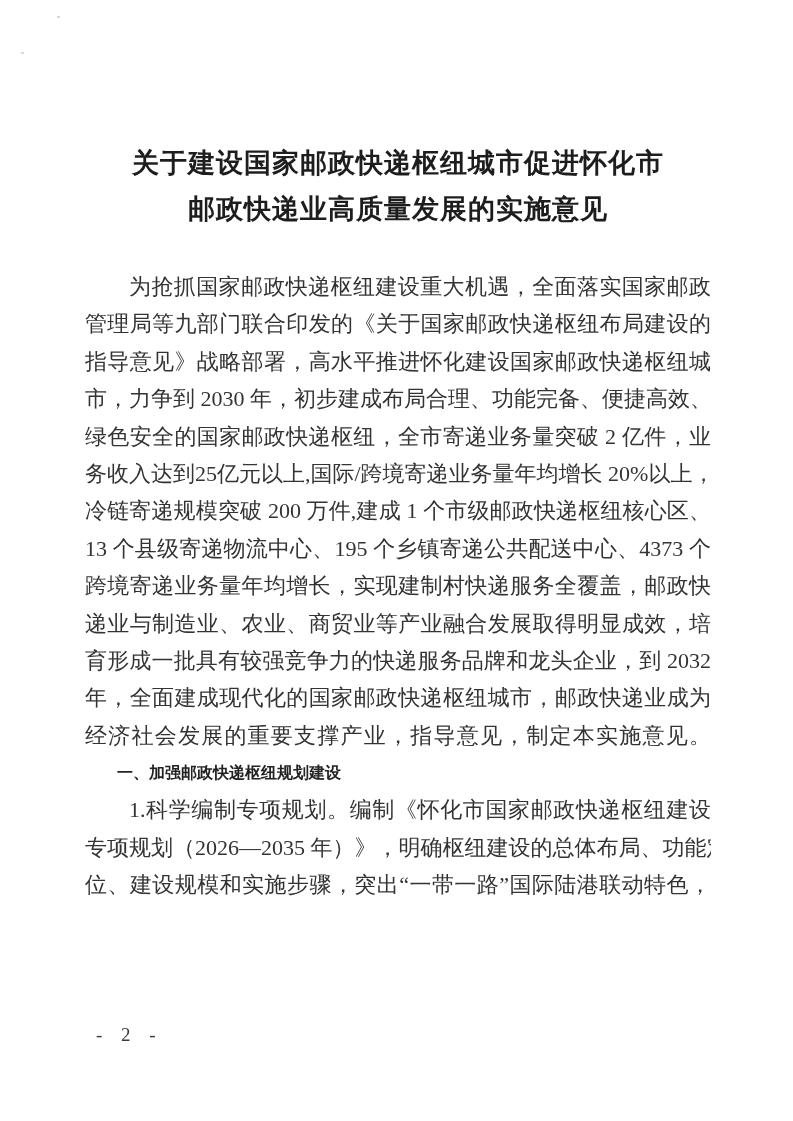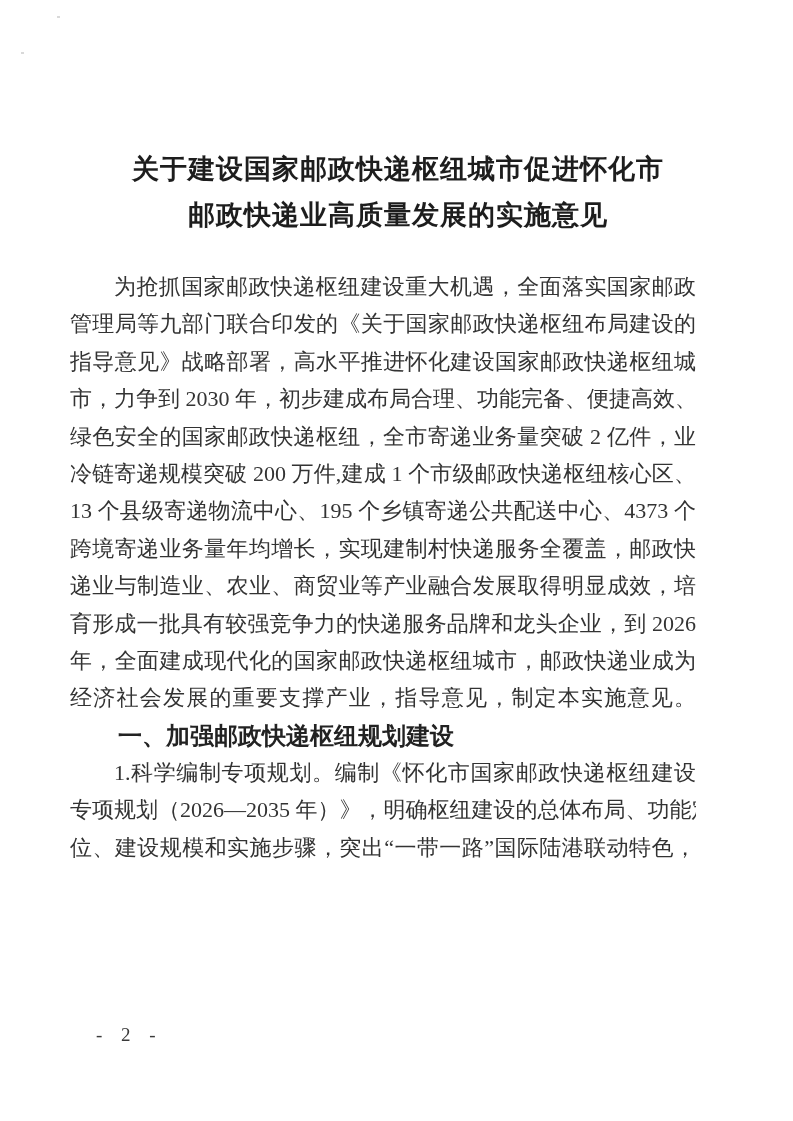--- a/index.html
+++ b/index.html
@@ -11,35 +11,35 @@
     position: relative;
     width: 793px;
     height: 1121px;
     background: #ffffff;
     overflow: hidden;
     font-family: "Liberation Serif", serif;
     color: #333333;
   }
   .doc-title {
     position: absolute;
-    top: 146px;
+    top: 140px;
     left: 85px;
     width: 626px;
     text-align: center;
     font-size: 27px;
     font-weight: 700;
     line-height: 46px;
     letter-spacing: 1px;
     color: #1d1d1d;
     font-family: "Liberation Serif", serif;
   }
   .doc-body {
     position: absolute;
     top: 268px;
-    left: 70px;
+    left: 85px;
     width: 626px;
     font-size: 22px;
     color: #333333;
   }
   .doc-body .line {
     height: 37.4px;
     line-height: 37.4px;
     text-align: justify;
     text-align-last: justify;
     white-space: nowrap;
@@ -47,21 +47,21 @@
   }
   .doc-body .line.first {
     text-indent: 2em;
   }
   .doc-body .heading {
     height: 37.4px;
     line-height: 37.4px;
     text-indent: 2em;
     font-weight: 700;
     font-family: "Liberation Sans", sans-serif;
-    font-size: 24px;
+    font-size: 16px;
     color: #222222;
     white-space: nowrap;
   }
   .page-number {
     position: absolute;
     left: 96px;
     top: 1024px;
     font-size: 19px;
     letter-spacing: 7px;
     color: #3a3a3a;
@@ -87,25 +87,26 @@
     <div>关于建设国家邮政快递枢纽城市促进怀化市</div>
     <div>邮政快递业高质量发展的实施意见</div>
   </div>
 
   <div class="doc-body">
       <div class="line first">为抢抓国家邮政快递枢纽建设重大机遇，全面落实国家邮政</div>
       <div class="line">管理局等九部门联合印发的《关于国家邮政快递枢纽布局建设的</div>
       <div class="line">指导意见》战略部署，高水平推进怀化建设国家邮政快递枢纽城</div>
       <div class="line">市，力争到 2030 年，初步建成布局合理、功能完备、便捷高效、</div>
       <div class="line">绿色安全的国家邮政快递枢纽，全市寄递业务量突破 2 亿件，业</div>
+      <div class="line">务收入达到25亿元以上,国际/跨境寄递业务量年均增长 20%以上，</div>
       <div class="line">冷链寄递规模突破 200 万件,建成 1 个市级邮政快递枢纽核心区、</div>
       <div class="line">13 个县级寄递物流中心、195 个乡镇寄递公共配送中心、4373 个</div>
       <div class="line">跨境寄递业务量年均增长，实现建制村快递服务全覆盖，邮政快</div>
       <div class="line">递业与制造业、农业、商贸业等产业融合发展取得明显成效，培</div>
-      <div class="line">育形成一批具有较强竞争力的快递服务品牌和龙头企业，到 2026</div>
+      <div class="line">育形成一批具有较强竞争力的快递服务品牌和龙头企业，到 2032</div>
       <div class="line">年，全面建成现代化的国家邮政快递枢纽城市，邮政快递业成为</div>
       <div class="line">经济社会发展的重要支撑产业，指导意见，制定本实施意见。</div>
       <div class="heading">一、加强邮政快递枢纽规划建设</div>
       <div class="line first">1.科学编制专项规划。编制《怀化市国家邮政快递枢纽建设</div>
       <div class="line">专项规划（2026—2035 年）》，明确枢纽建设的总体布局、功能定</div>
       <div class="line">位、建设规模和实施步骤，突出“一带一路”国际陆港联动特色，</div>
     </div>
 
   <div class="page-number">- 2 -</div>
 </div>

